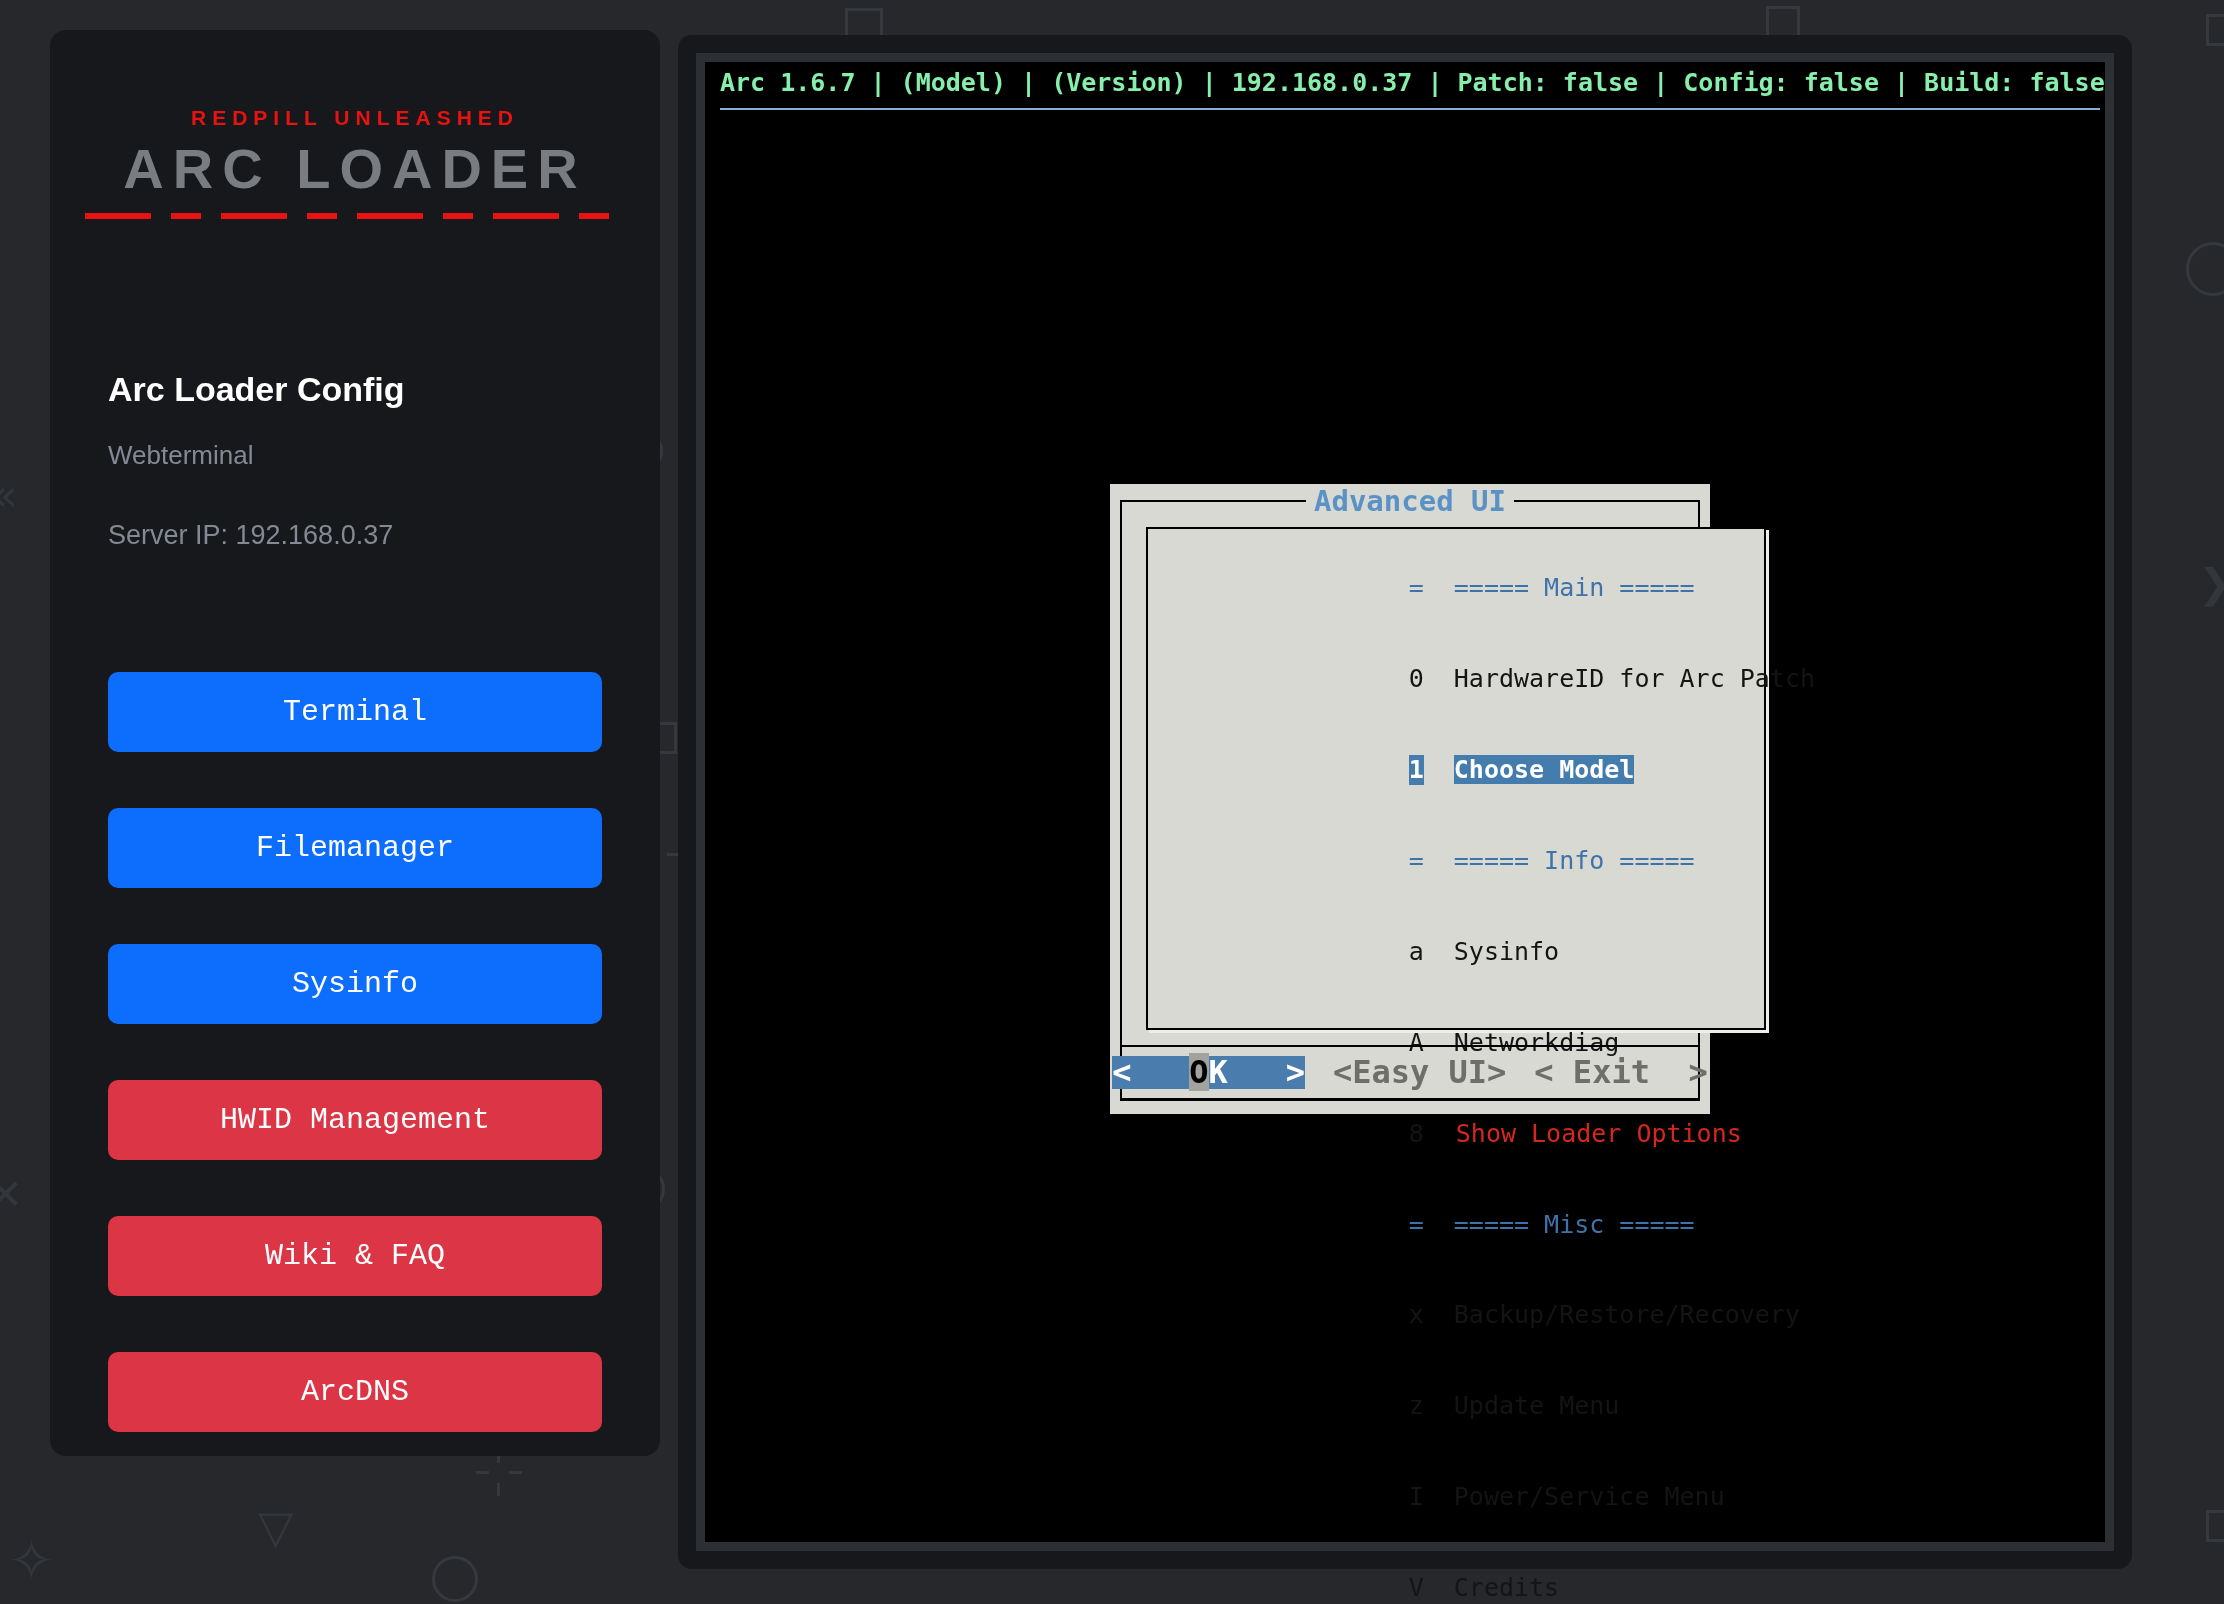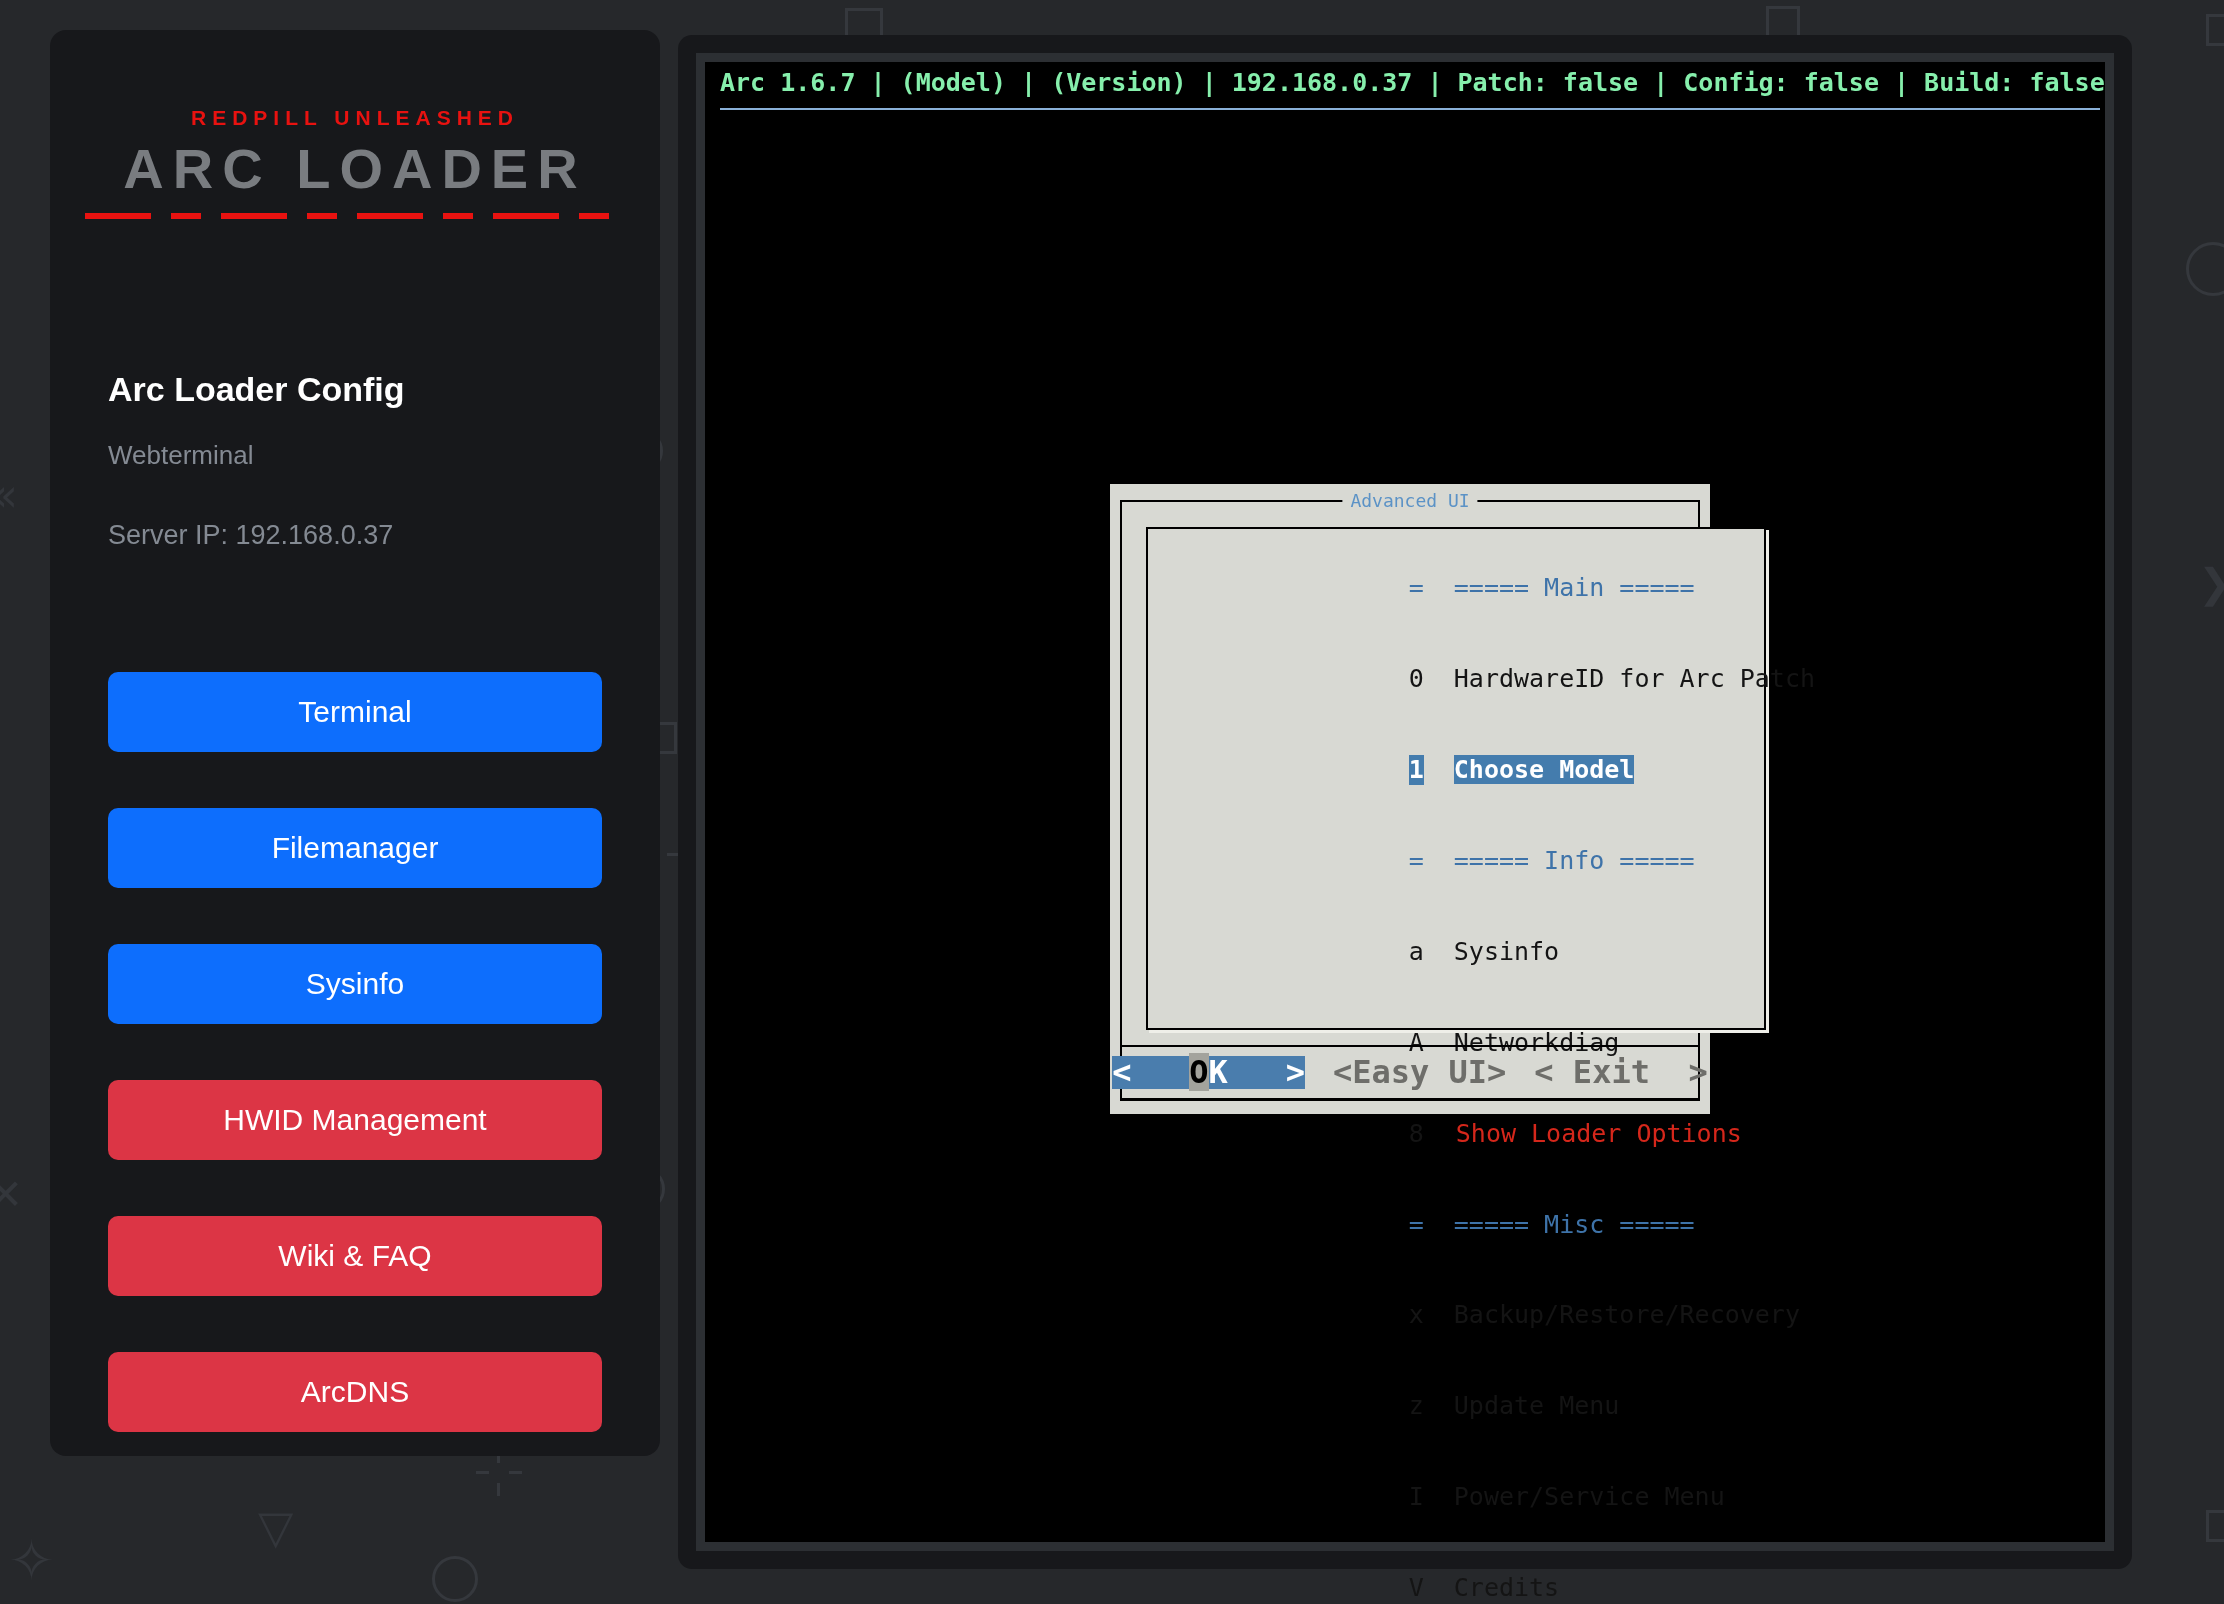--- a/index.html
+++ b/index.html
@@ -19,38 +19,38 @@
   
   .card{position:absolute;left:30px;top:30px;width:610px;height:1426px;background:#17181b;border-radius:16px;margin-left:20px;}
   .logo-top{margin-top:76px;text-align:center;color:#e81210;font-size:21px;font-weight:bold;letter-spacing:6px;}
   .logo-main{margin-top:6px;text-align:center;color:#797c80;font-size:56px;font-weight:bold;letter-spacing:9px;}
   .logo-line{margin:12px auto 0;width:540px;height:6px;
     background:repeating-linear-gradient(90deg,#e81210 0 66px,transparent 66px 86px,#e81210 86px 116px,transparent 116px 136px);}
   .side-title{position:absolute;left:58px;top:340px;color:#ffffff;font-size:34px;font-weight:bold;}
   .side-sub{position:absolute;left:58px;top:410px;color:#848a93;font-size:26px;}
   .side-ip{position:absolute;left:58px;top:490px;color:#848a93;font-size:27px;}
   .btn-col{position:absolute;left:58px;top:642px;width:494px;display:flex;flex-direction:column;gap:56px;}
-  .btn{height:80px;border:none;border-radius:10px;color:#fff;font-size:30px;font-family:Liberation Sans, sans-serif;
+  .btn{height:80px;border:none;border-radius:10px;color:#fff;font-size:30px;font-family:Liberation Mono, monospace;
        display:flex;align-items:center;justify-content:center;cursor:pointer;}
   .btn.blue{background:#0d6efd;}
   .btn.red{background:#dc3545;}
 
   
   .bezel{position:absolute;left:678px;top:35px;width:1454px;height:1534px;background:#17181b;border-radius:14px;}
   .bezel-inner{position:absolute;left:18px;top:18px;right:18px;bottom:18px;background:#2c2f33;}
   .screen{position:absolute;left:9px;top:9px;right:9px;bottom:9px;background:#000;
           font-family:"DejaVu Sans Mono",monospace;}
   .t-header{position:absolute;left:15px;top:6px;color:#86efac;font-size:25px;font-weight:bold;white-space:pre;}
   .t-rule{position:absolute;left:15px;top:46px;width:1380px;height:2px;background:#8ab0d8;}
 
   
   .dialog{position:absolute;left:405px;top:422px;width:600px;height:630px;background:#d8d9d3;color:#141414;}
   .obox{position:absolute;left:10px;right:10px;top:16px;bottom:13px;border:2px solid #000;border-bottom-width:3px;}
   .dtitle{position:absolute;top:-16px;left:50%;transform:translateX(-50%);background:#d8d9d3;padding:0 8px;
-          color:#5b92c6;font-weight:normal;font-size:18px;line-height:30px;
+          color:#5b92c6;font-weight:bold;font-size:29px;line-height:30px;
           font-family:"DejaVu Sans Mono",monospace;white-space:pre;}
   .mbox{position:absolute;left:36px;top:43px;width:620px;height:503px;border:2px solid #000;
         box-shadow:3px 3px 0 #efefe9;box-sizing:border-box;padding:14px 0 0 50px;background:#d8d9d3;}
   .mrow{font-family:"DejaVu Sans Mono",monospace;font-size:25px;line-height:30.3px;white-space:pre;}
   .tag{display:inline-block;min-width:15px;}
   .lbl{margin-left:30px;}
   .sec{color:#3e73a9;}
   .sel{background:#447cad;color:#fff;font-weight:bold;}
   .redlbl{color:#d5271b;margin-left:32px;}
   .dsep{position:absolute;left:10px;right:10px;top:561px;border-top:2px solid #000;}

